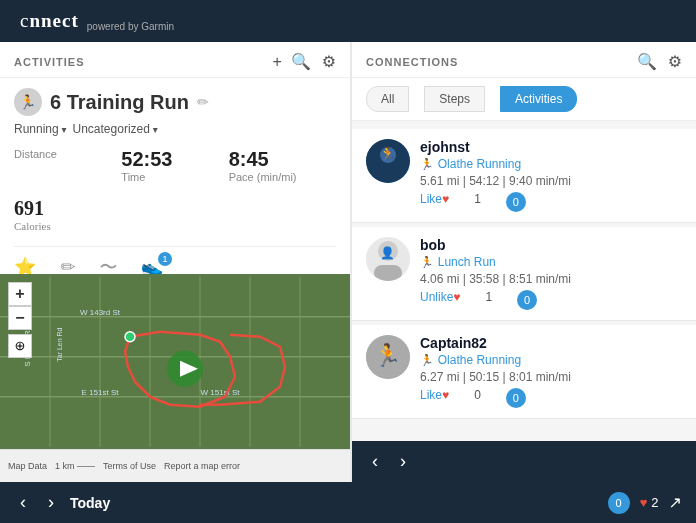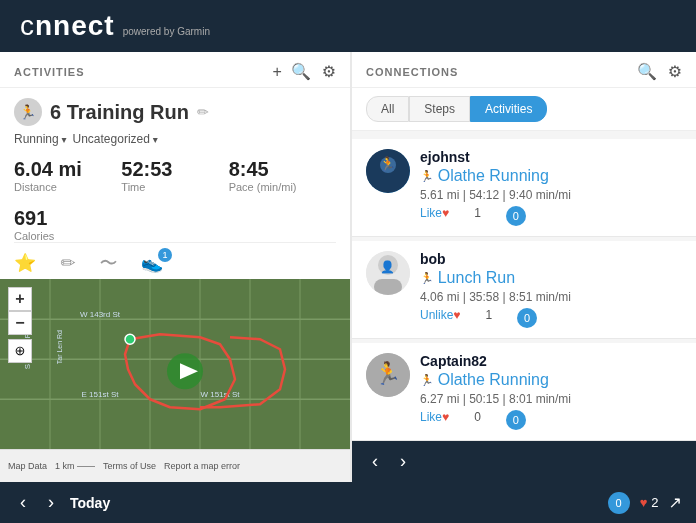--- a/index.html
+++ b/index.html
@@ -15,23 +15,24 @@
 
     
     .header {
       background: #1a2a3a;
       padding: 10px 20px;
       display: flex;
       align-items: center;
     }
     .logo {
       color: white;
-      font-size: 28px;
+      font-size: 19px;
       font-weight: 300;
       letter-spacing: 1px;
+      font-family: Liberation Serif, serif;
     }
     .logo-bold { font-weight: bold; }
     .powered-by {
       color: #aaa;
       font-size: 10px;
       margin-left: 8px;
       margin-top: 10px;
     }
 
     
@@ -139,20 +140,22 @@
     }
     .stat-label {
       font-size: 11px;
       color: #888;
     }
 
     .stats-grid2 {
       display: grid;
       grid-template-columns: 1fr 1fr 1fr;
       gap: 4px 16px;
+      margin-bottom: 14px;
+      font-family: Liberation Serif, serif;
     }
 
     .activity-tabs {
       display: flex;
       align-items: center;
       gap: 24px;
       padding: 8px 0;
       border-top: 1px solid #eee;
       border-bottom: 1px solid #eee;
       margin-bottom: 0;
@@ -301,21 +304,21 @@
       font-size: 11px;
       font-weight: bold;
       color: #777;
       letter-spacing: 1px;
       text-transform: uppercase;
     }
     .conn-tabs {
       display: flex;
       background: white;
       padding: 8px 14px;
-      gap: 0;
+      gap: 15px;
       border-bottom: 1px solid #eee;
     }
     .conn-tab {
       padding: 5px 14px;
       font-size: 12px;
       border: 1px solid #ddd;
       cursor: pointer;
       background: #f5f5f5;
       color: #555;
     }
@@ -368,21 +371,21 @@
       display: flex;
       align-items: center;
       gap: 4px;
       margin-bottom: 3px;
     }
     .conn-run-icon {
       font-size: 11px;
       color: #666;
     }
     .conn-activity-name {
-      font-size: 16px;
+      font-size: 12px;
       color: #3498db;
       cursor: pointer;
     }
     .conn-stats {
       font-size: 12px;
       color: #666;
       margin-bottom: 4px;
     }
     .conn-actions {
       display: flex;
@@ -462,21 +465,20 @@
         <span class="edit-icon">✏</span>
       </div>
 
       <div class="activity-tags">
         <span class="tag">Running</span>
         <span class="tag">Uncategorized</span>
       </div>
 
       <div class="stats-grid">
         <div class="stat-item">
-          <div class="stat-value">6.04 mi</div>
           <div class="stat-label">Distance</div>
         </div>
         <div class="stat-item">
           <div class="stat-value">52:53</div>
           <div class="stat-label">Time</div>
         </div>
         <div class="stat-item">
           <div class="stat-value">8:45</div>
           <div class="stat-label">Pace (min/mi)</div>
         </div>

